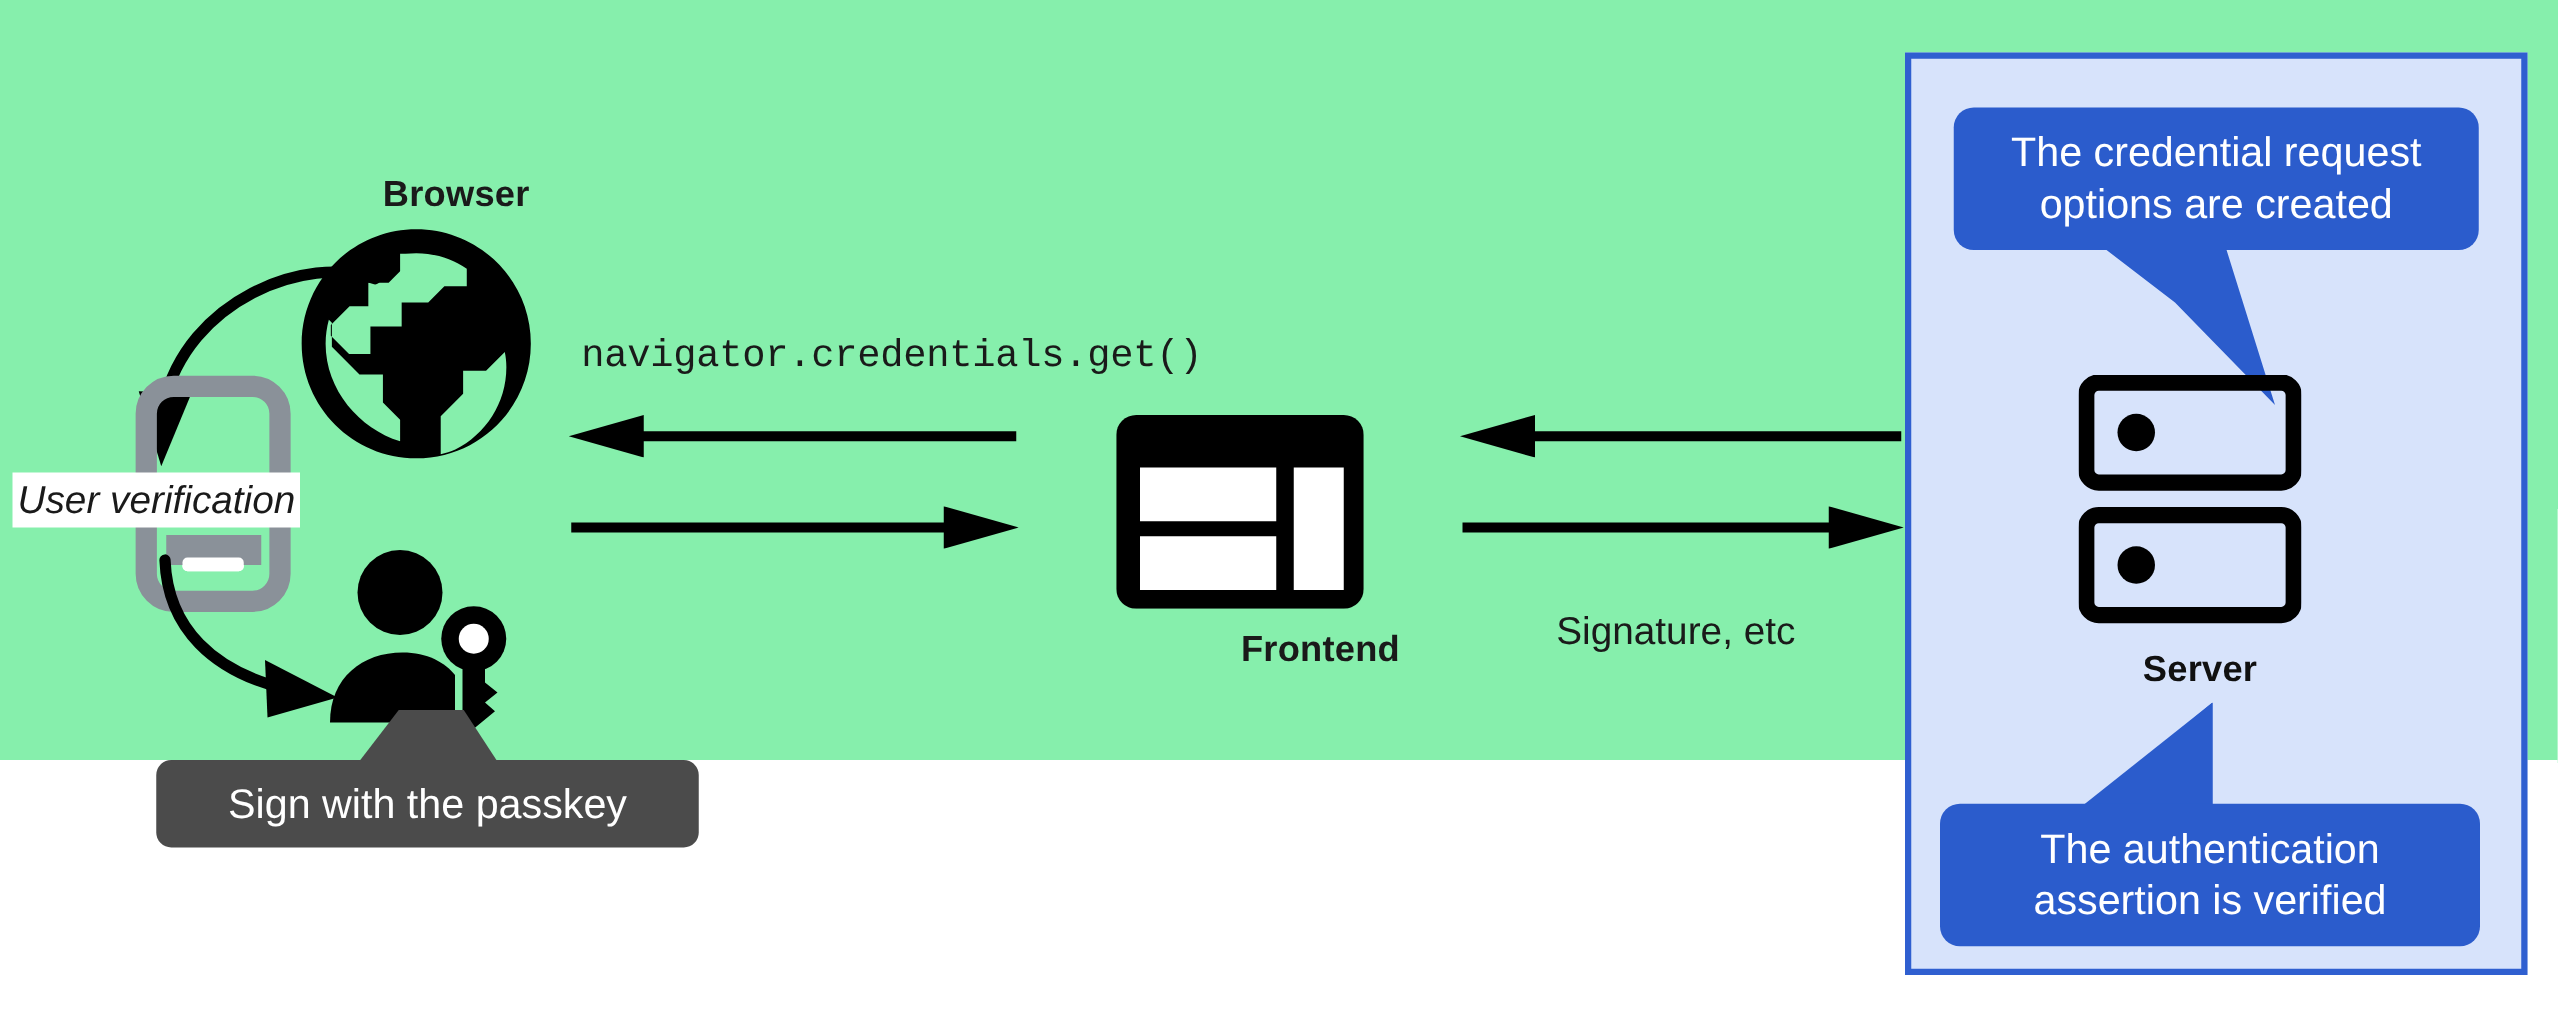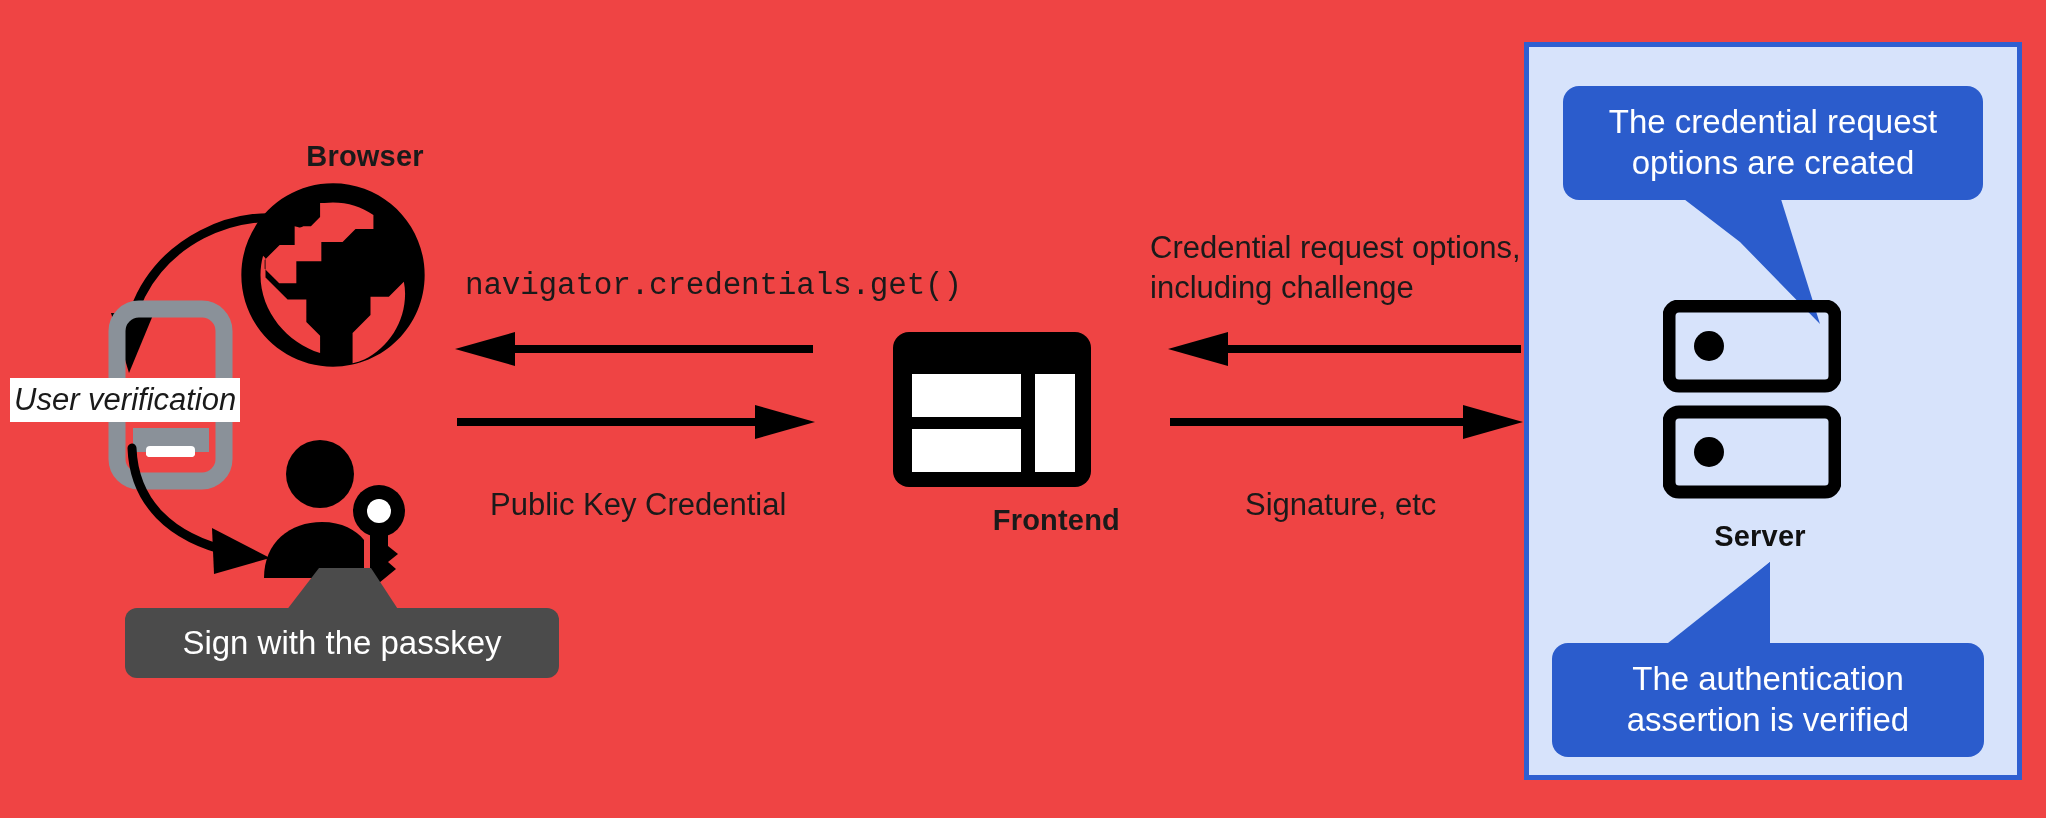--- a/index.html
+++ b/index.html
@@ -9,22 +9,22 @@
   }
   body {
     font-family: "Liberation Sans", sans-serif;
     width: 2046px;
     height: 818px;
     overflow: hidden;
   }
   #stage {
     position: relative;
     width: 2046px;
-    height: 818px;
-    background: #ef4444;
+    height: 608px;
+    background: #86efac;
   }
   .abs { position: absolute; }
 
   
   .lbl {
     color: #1a1a1a;
     font-family: "Liberation Sans", sans-serif;
     line-height: 1.28;
     white-space: pre-line;
   }
@@ -181,32 +181,29 @@
   <svg class="abs" style="left:455px; top:332px;" width="360" height="34" viewBox="0 0 360 34">
     <line x1="54" y1="17" x2="358" y2="17" stroke="#000000" stroke-width="8"></line>
     <polygon points="0,17 60,0 60,34" fill="#000000"></polygon>
   </svg>
 
   <svg class="abs" style="left:455px; top:405px;" width="360" height="34" viewBox="0 0 360 34">
     <line x1="2" y1="17" x2="306" y2="17" stroke="#000000" stroke-width="8"></line>
     <polygon points="360,17 300,0 300,34" fill="#000000"></polygon>
   </svg>
 
-  <div class="abs lbl" id="label-public-key-credential">Public Key Credential</div>
 
   <svg class="abs icon-svg" style="left:893px; top:332px;" width="198" height="155" viewBox="0 0 198 155">
     <rect x="0" y="0" width="198" height="155" rx="16" ry="16" fill="#000000"></rect>
     <rect x="19" y="42" width="109" height="43" fill="#ffffff"></rect>
     <rect x="19" y="97" width="109" height="43" fill="#ffffff"></rect>
     <rect x="142" y="42" width="40" height="98" fill="#ffffff"></rect>
   </svg>
   <div class="abs lbl lbl-bold" id="frontend-caption">Frontend</div>
 
-  <div class="abs lbl" id="label-credential-request-options">Credential request options,
-includ​ing challenge</div>
 
   <svg class="abs" style="left:1168px; top:332px;" width="355" height="34" viewBox="0 0 355 34">
     <line x1="54" y1="17" x2="353" y2="17" stroke="#000000" stroke-width="8"></line>
     <polygon points="0,17 60,0 60,34" fill="#000000"></polygon>
   </svg>
 
   <svg class="abs" style="left:1168px; top:405px;" width="355" height="34" viewBox="0 0 355 34">
     <line x1="2" y1="17" x2="301" y2="17" stroke="#000000" stroke-width="8"></line>
     <polygon points="355,17 295,0 295,34" fill="#000000"></polygon>
   </svg>

